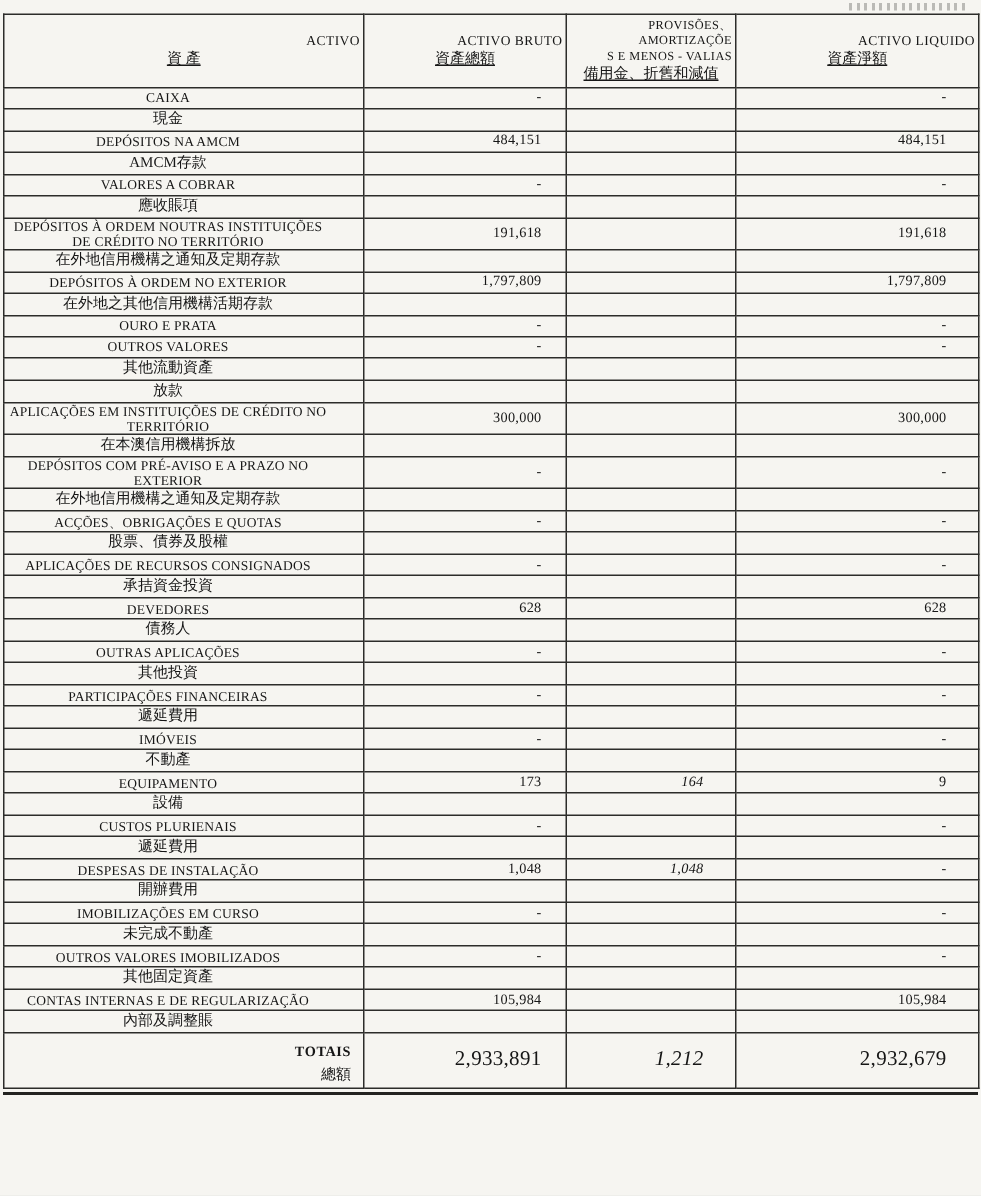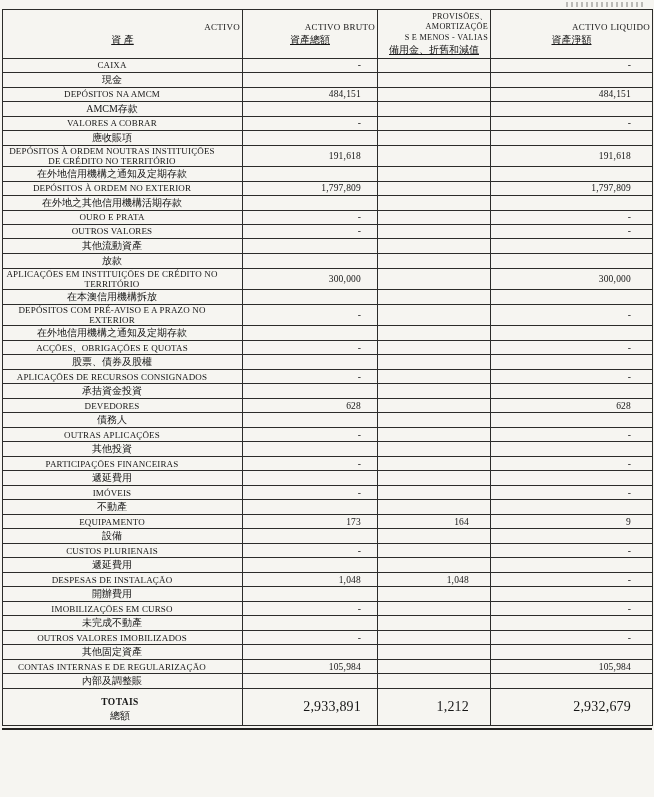--- a/index.html
+++ b/index.html
@@ -44,25 +44,25 @@
   .c-label { text-align: center; padding: 0 24px 0 3px; }
   .c-label .pt {
     display: block;
     font-size: 9px;
     line-height: 1.12;
     letter-spacing: .15px;
   }
   .c-label .zh { display: block; font-size: 10px; line-height: 1.15; }
   .c-num { text-align: right; font-size: 9.5px; letter-spacing: .2px; }
   td.col-bruto { padding-right: 16px; }
-  td.col-prov  { padding-right: 21px; }
+  td.col-prov  { padding-right: 21px; font-style: italic; }
   td.col-liq   { padding-right: 21px; }
   
   .totals-row td { height: 36px; }
-  .totals-label { text-align: center; padding: 2px 8px 2px 3px; }
+  .totals-label { text-align: right; padding: 2px 8px 2px 3px; }
   .totals-label .pt { font-size: 9.5px; font-weight: bold; letter-spacing: .4px; }
   .totals-label .zh { font-size: 10px; }
   .totals-row .c-num { font-size: 14px; }
   .bottom-rule {
     width: 650px;
     border-top: 2px solid #232321;
     margin-top: 2px;
   }
 </style>
 </head>

